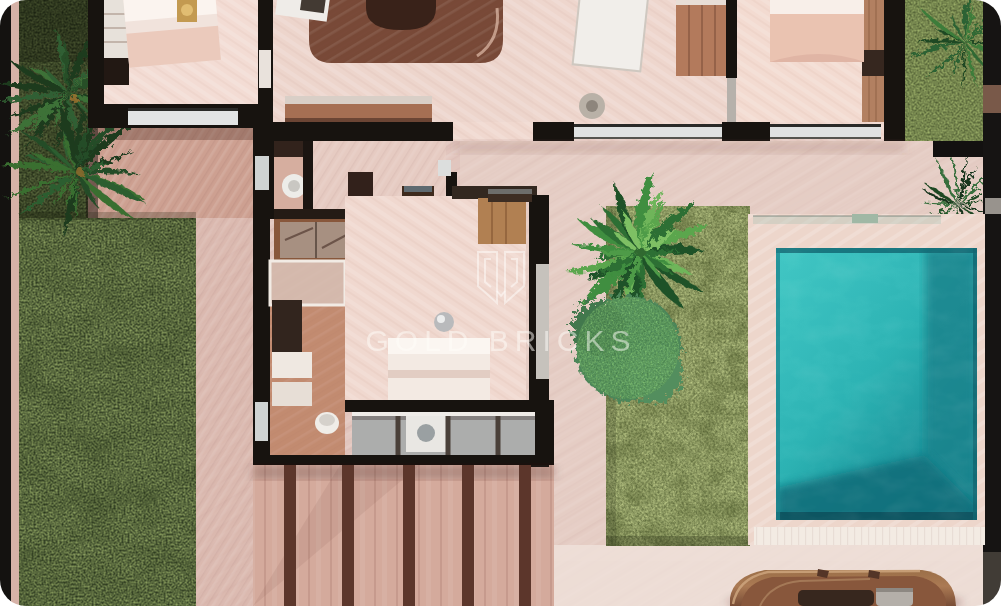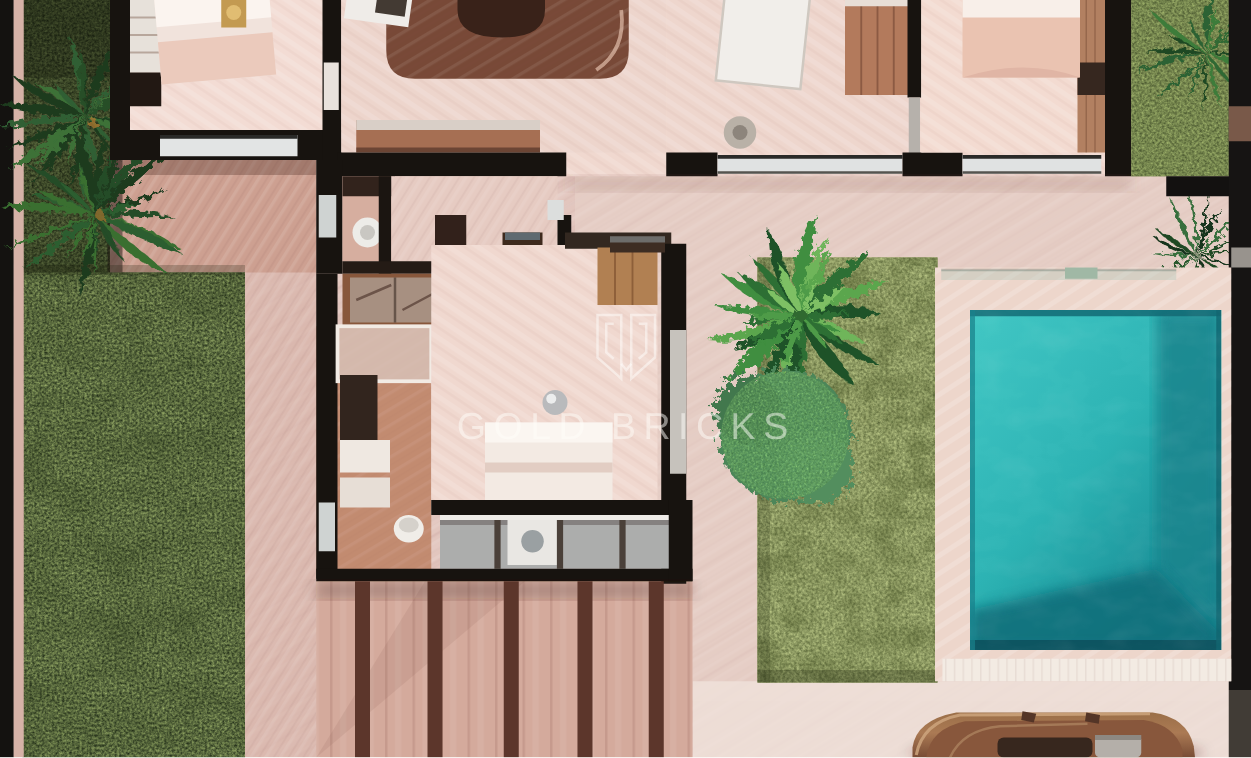--- a/index.html
+++ b/index.html
@@ -1,14 +1,14 @@
 <!DOCTYPE html>
 <html><head><meta charset="utf-8"><style>
 html,body{margin:0;padding:0;background:#ffffff;}
-#scene{position:relative;width:1001px;height:606px;overflow:hidden;font-family:"Liberation Sans",sans-serif;}
+#scene{position:relative;width:1001px;height:606px;overflow:hidden;font-family:"Liberation Sans",sans-serif;border-radius:26px;}
 #scene svg{filter:blur(0.5px) saturate(0.95);}
 </style></head><body>
 <div id="scene">
 <svg width="1001" height="606" viewBox="0 0 1001 606" xmlns="http://www.w3.org/2000/svg">
 <defs>
 <pattern id="streak" width="11" height="11" patternTransform="rotate(-31)" patternUnits="userSpaceOnUse">
   <rect width="11" height="11" fill="rgba(255,255,255,0)"></rect>
   <rect y="0" width="11" height="2.6" fill="rgba(255,255,255,0.10)"></rect>
   <rect y="6" width="11" height="1.6" fill="rgba(140,85,70,0.05)"></rect>
 </pattern>

